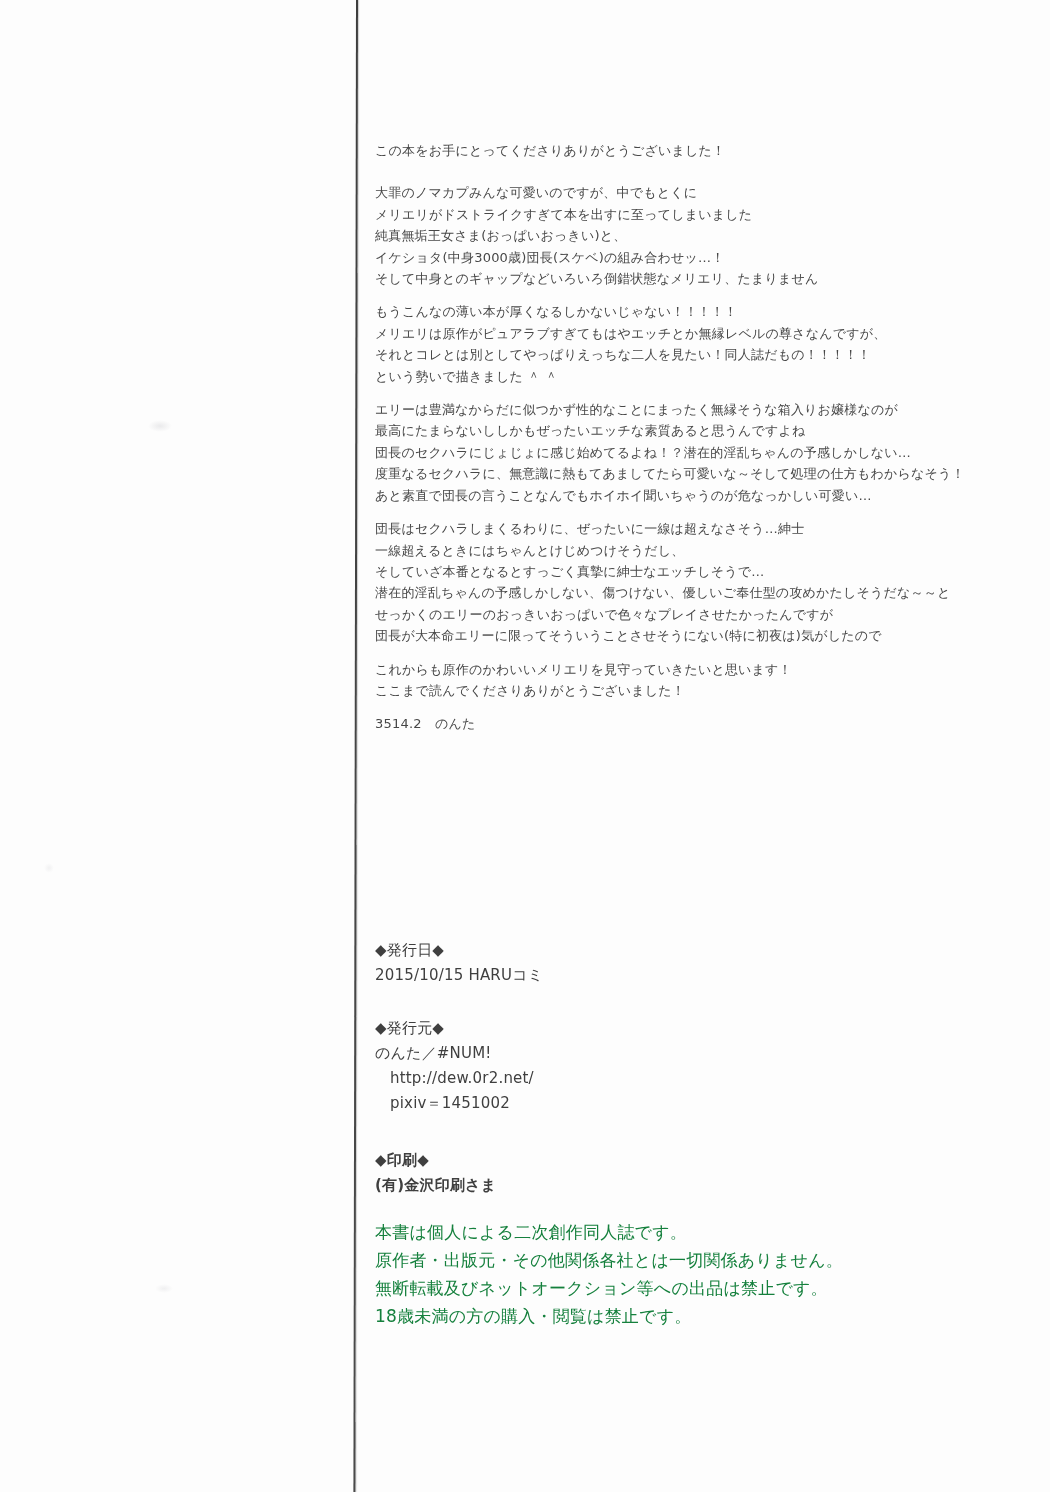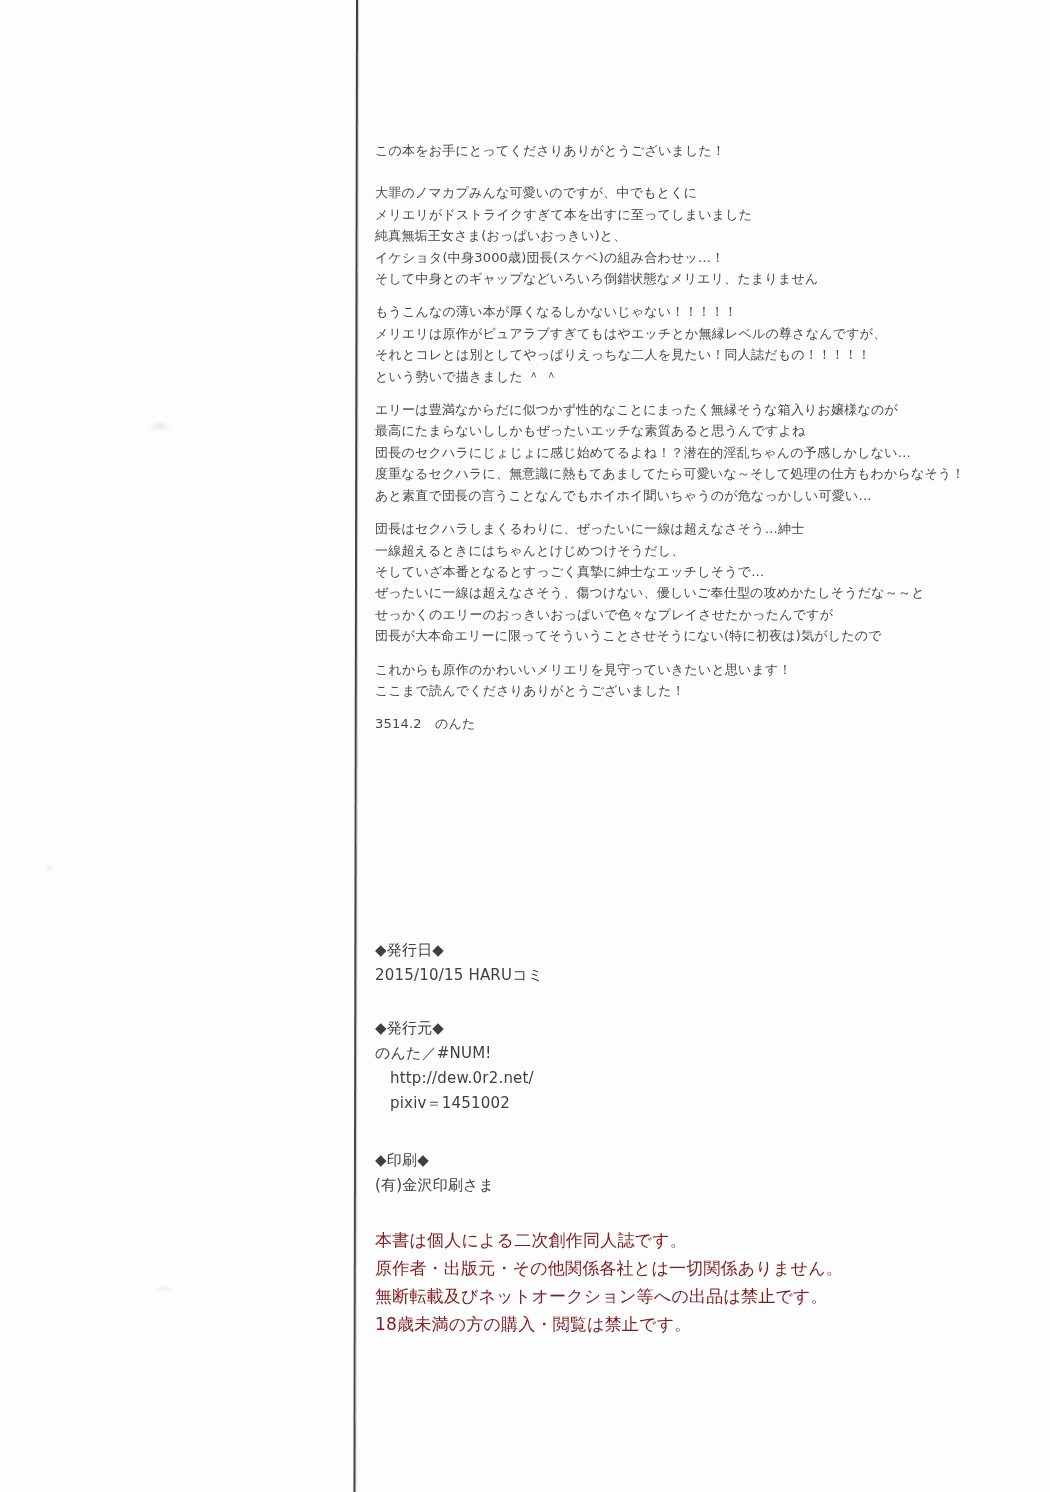--- a/index.html
+++ b/index.html
@@ -52,26 +52,26 @@
     top: 938px;
     width: 620px;
     font-size: 15px;
     line-height: 25px;
     color: #3f3f3f;
     letter-spacing: 0.2px;
   }
   .col-section { margin: 0; }
   .col-section.s1 { margin-bottom: 28px; }
   .col-section.s2 { margin-bottom: 32px; }
-  .col-section.s3 { margin-bottom: 28px; }
+  .col-section.s3 { margin-bottom: 20px; font-weight: bold; }
   .indent { padding-left: 15px; }
   .disclaimer {
     font-size: 17px;
     line-height: 28px;
-    color: #7f1d1d;
+    color: #15803d;
   }
   
   .smudge {
     position: absolute;
     border-radius: 50%;
     background: radial-gradient(ellipse at center, rgba(190,190,195,0.30), rgba(190,190,195,0) 70%);
     pointer-events: none;
   }
   .smudge.a { left: 148px; top: 420px; width: 24px; height: 12px; }
   .smudge.b { left: 44px;  top: 863px; width: 10px; height: 10px; opacity: .6; }
@@ -115,21 +115,21 @@
       <div class="line">最高にたまらないししかもぜったいエッチな素質あると思うんですよね</div>
       <div class="line">団長のセクハラにじょじょに感じ始めてるよね！？潜在的淫乱ちゃんの予感しかしない…</div>
       <div class="line">度重なるセクハラに、無意識に熱もてあましてたら可愛いな～そして処理の仕方もわからなそう！</div>
       <div class="line">あと素直で団長の言うことなんでもホイホイ聞いちゃうのが危なっかしい可愛い…</div>
     </div>
 
     <div class="para">
       <div class="line">団長はセクハラしまくるわりに、ぜったいに一線は超えなさそう…紳士</div>
       <div class="line">一線超えるときにはちゃんとけじめつけそうだし、</div>
       <div class="line">そしていざ本番となるとすっごく真摯に紳士なエッチしそうで…</div>
-      <div class="line">ぜったいに一線は超えなさそう、傷つけない、優しいご奉仕型の攻めかたしそうだな～～と</div>
+      <div class="line">潜在的淫乱ちゃんの予感しかしない、傷つけない、優しいご奉仕型の攻めかたしそうだな～～と</div>
       <div class="line">せっかくのエリーのおっきいおっぱいで色々なプレイさせたかったんですが</div>
       <div class="line">団長が大本命エリーに限ってそういうことさせそうにない(特に初夜は)気がしたので</div>
     </div>
 
     <div class="para">
       <div class="line">これからも原作のかわいいメリエリを見守っていきたいと思います！</div>
       <div class="line">ここまで読んでくださりありがとうございました！</div>
     </div>
 
     <div class="signature line">3514.2　のんた</div>

